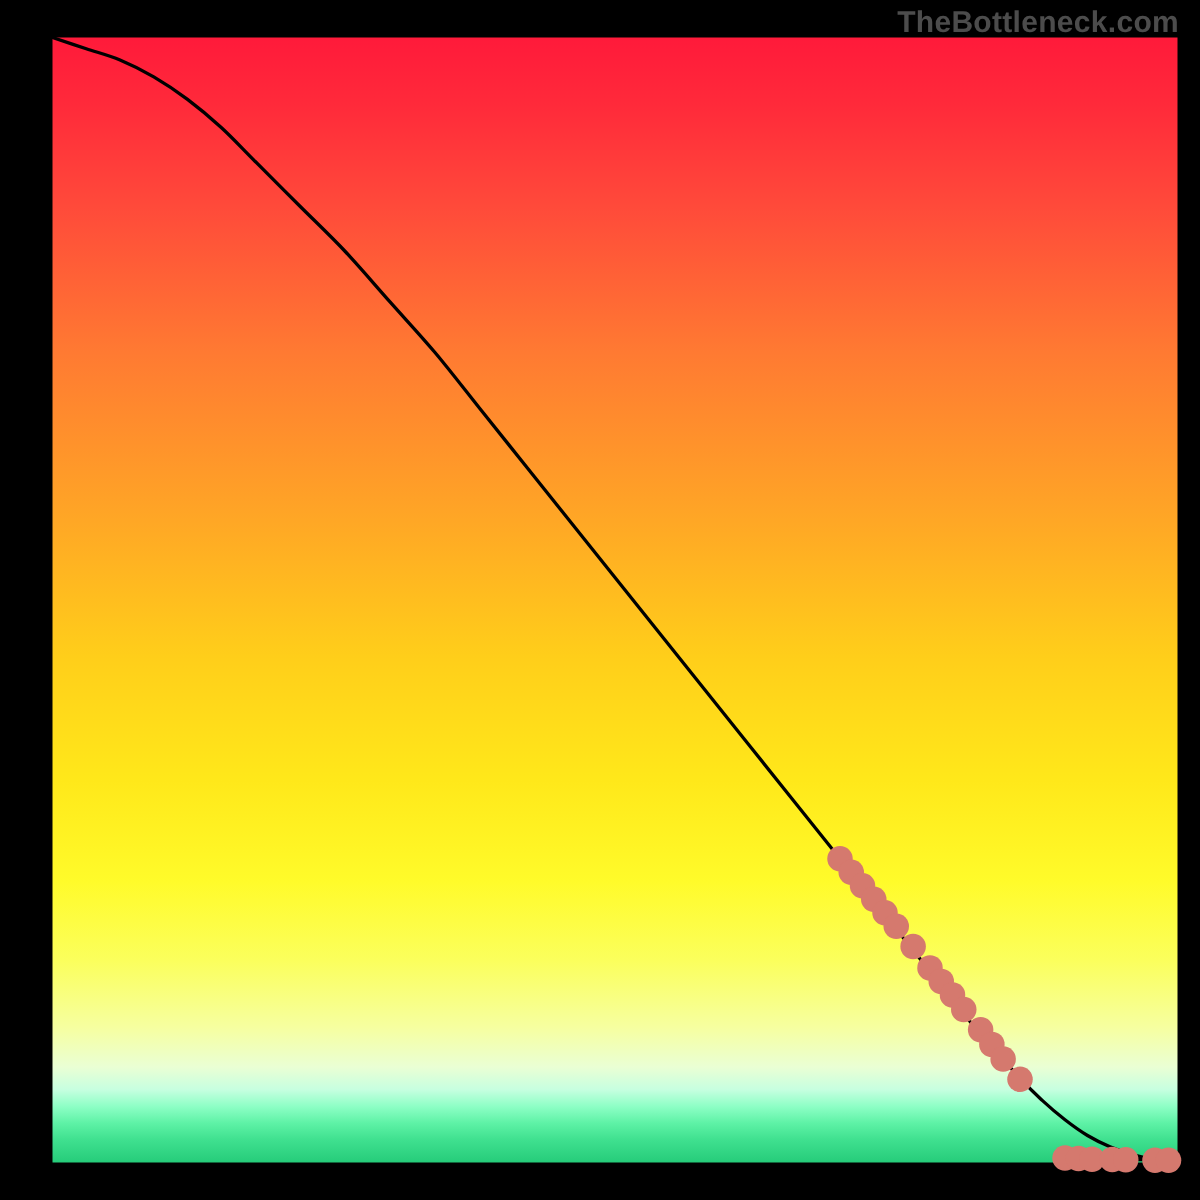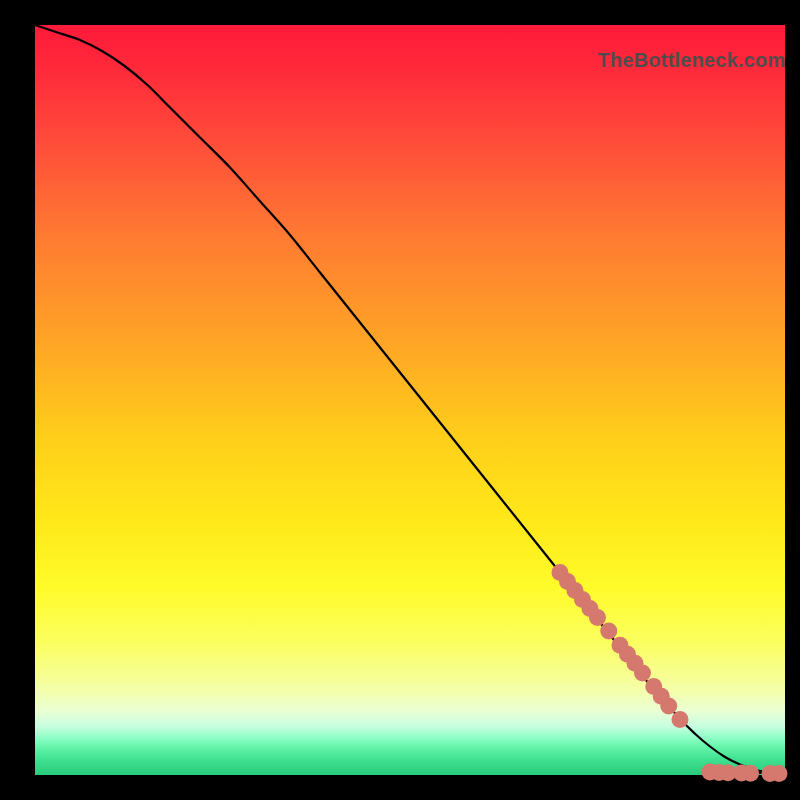--- a/index.html
+++ b/index.html
@@ -46,21 +46,20 @@
   }
   .watermark {
     position: absolute;
     top: 4px;
     right: 14px;
     color: #4c4c4c;
     font-size: 20px;
     font-weight: 600;
     letter-spacing: 0.2px;
     user-select: none;
-    margin-top: 45px;
   }
   svg.curve-layer {
     position: absolute;
     left: 0;
     top: 0;
     width: 750px;
     height: 750px;
     overflow: visible;
   }
   .curve-path {

